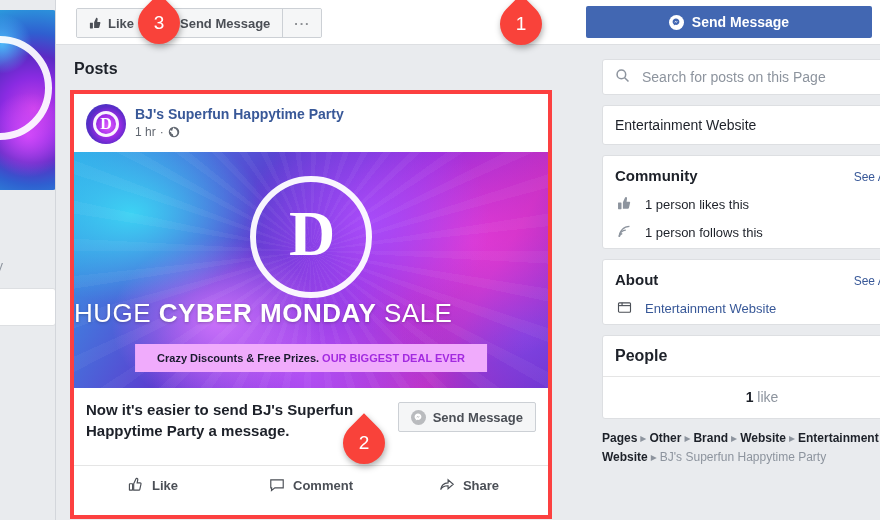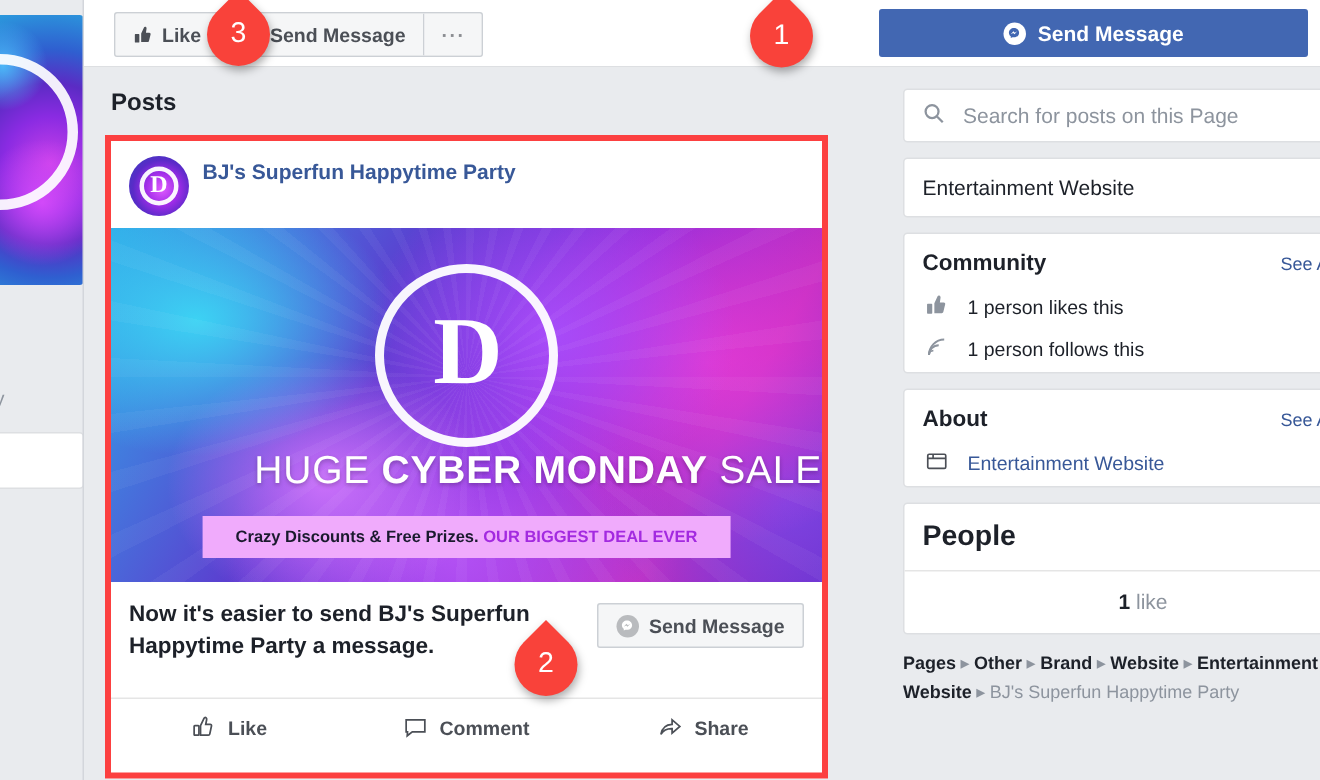--- a/index.html
+++ b/index.html
@@ -252,21 +252,21 @@
     font-size: 64px;
     font-weight: bold;
     font-family: "Liberation Serif", serif;
     line-height: 1;
     letter-spacing: -2px;
   }
   #post-image .sale-line {
     position: absolute;
     left: 0; right: 0;
     top: 146px;
-    text-align: right;
+    text-align: left;
     color: #fff;
     font-size: 26px;
     letter-spacing: .5px;
     white-space: nowrap;
     text-shadow: 0 1px 3px rgba(0,0,0,.25);
   }
   #post-image .sale-line .lt { font-weight: normal; }
   #post-image .sale-line .bd { font-weight: bold; }
   #post-image .deal-strip {
     position: absolute;
@@ -402,21 +402,21 @@
   .rrow.link-row a { color:#385898; text-decoration:none; }
 
   #people-card { padding: 0; }
   #people-head {
     display: flex;
     align-items: center;
     justify-content: space-between;
     padding: 11px 12px 11px 12px;
     border-bottom: 1px solid #e5e5e5;
   }
-  #people-head .rcard-title { font-weight: bold; font-size: 19px; }
+  #people-head .rcard-title { font-weight: bold; font-size: 16px; }
   #people-count {
     text-align: center;
     padding: 12px 0 13px 0;
     font-size: 14px;
     color: #8d949e;
   }
   #people-count b { color: #1d2129; }
 
   #breadcrumb {
     margin: 4px 0 0 10px;
@@ -513,20 +513,30 @@
 
   <div id="post-card">
 
     <div class="post-head">
       <div class="avatar">
         <div class="aring"></div>
         <div class="aletter">D</div>
       </div>
       <div>
         <div class="post-name">BJ's Superfun Happytime Party</div>
+        <div class="post-meta">
+          <span>1 hr</span>
+          <span>·</span>
+          <span class="globe-icon">
+            <svg viewBox="0 0 16 16" width="12" height="12">
+                <circle cx="8" cy="8" r="7" fill="#616770"></circle>
+                <path fill="#ffffff" d="M8 2.2c-.6 0-1.2.1-1.7.3l.6 1.2-1.1.9.2 1.3-1.6.4-.9-1.1C3 5.8 2.7 6.6 2.6 7.5l1.6.9.6 1.8 1.6.5.3 1.9 1.2.9c2.6-.2 4.6-2.3 4.6-5 0-2.9-2.3-5.3-4.5-5.3z"></path>
+              </svg>
+          </span>
+        </div>
       </div>
     </div>
 
     <div id="post-image">
       <div class="bg"></div>
       <div class="rays"></div>
       <div class="logo-ring"></div>
       <div class="logo-letter">D</div>
       <div class="sale-line">
         <span class="lt">HUGE </span><span class="bd">CYBER MONDAY</span><span class="lt"> SALE</span>

